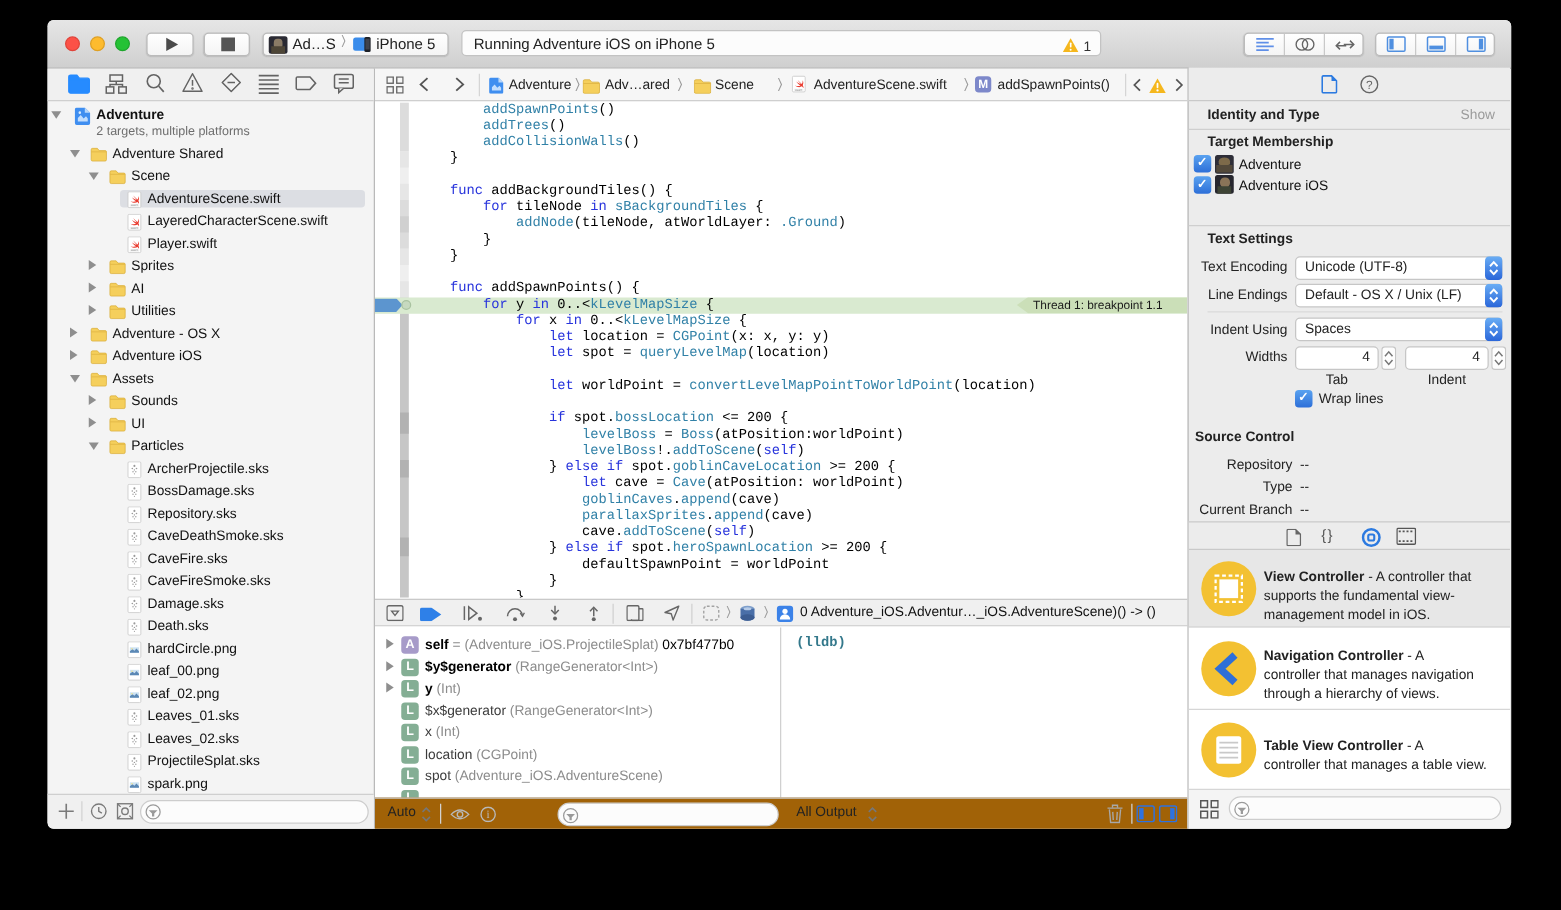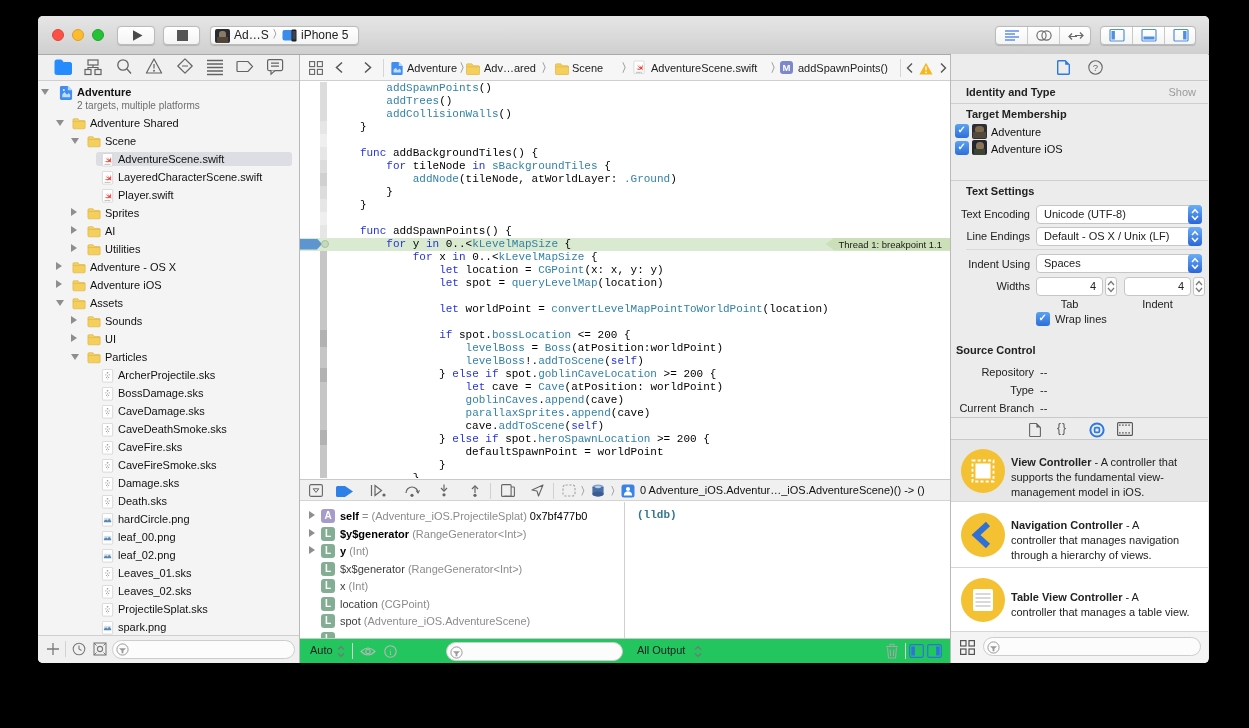--- a/index.html
+++ b/index.html
@@ -45,32 +45,32 @@
 
 .jumpbar { position:absolute; left:0; top:0; width:100%; height:26px;
   background:#f6f6f6; border-bottom:1px solid #cfcfcf; font-size:11px; color:#222; }
 .codewrap { position:absolute; left:0; top:27px; width:100%; height:396px; background:#fff; overflow:hidden; }
 .ribbon { position:absolute; left:20px; top:0; width:7px; height:100%; background:#efefef; }
 pre.code { position:absolute; left:0; top:0; font-family:"Liberation Mono",monospace;
   font-size:11px; line-height:13px; color:#000; }
 .kw { color:#2733dc; } .ty { color:#3181a7; } .nm { color:#000; } .en { color:#3181a7; }
 .bpline { position:absolute; left:0; top:155.5px; width:100%; height:13px; background:#d9ead0; }
 .bptag { position:absolute; right:0; top:0; height:13px; line-height:13.5px; background:#cbdfb8;
-  font-size:9.5px; padding:0 8px 0 13px; color:#1a1a1a;
+  font-size:9.5px; padding:0 20px 0 13px; color:#1a1a1a;
   clip-path:polygon(9px 0, 100% 0, 100% 100%, 9px 100%, 0 50%); }
 .bparrow { position:absolute; left:0; top:1px; width:22px; height:11px; background:#5c95cf; clip-path:polygon(0 0, 77% 0, 100% 50%, 77% 100%, 0 100%); }
 .bptip { position:absolute; left:21px; top:2.5px; width:8px; height:8px; border-radius:50%; background:#c6d9bf; border:1px solid #a9c2a0; }
 
 .debugbar { position:absolute; left:0; top:424px; width:100%; height:22px;
   background:#f0f0f0; border-top:1px solid #c9c9c9; border-bottom:1px solid #d4d4d4; }
 .debugmain { position:absolute; left:0; top:447px; width:100%; height:136px; background:#fff; }
 .vars { position:absolute; left:0; top:0; width:325px; height:100%; border-right:1px solid #d0d0d0; font-size:11px; }
 .console { position:absolute; left:326px; top:0; right:0; height:100%; font-family:"Liberation Mono",monospace; font-size:11px; }
 .debugbottom { position:absolute; left:0; top:583px; width:100%; height:41px;
-  background:#22c55e; border-top:1px solid #c9c9c9; }
+  background:#a16207; border-top:1px solid #c9c9c9; }
 .vrow { position:absolute; left:0; width:100%; height:18px; line-height:18px; white-space:nowrap; font-size:11px; }
 .badge { position:absolute; top:2px; width:14px; height:14px; border-radius:3px; color:#fff;
   font-size:10px; font-weight:bold; text-align:center; line-height:14px; }
 .gray { color:#8c8c8c; }
 .bc-sep { position:absolute; top:5px; color:#9a9a9a; font-size:12px; }
 .bc-fold { position:absolute; top:7px; }
 
 .rselbar { position:absolute; left:0; top:-1px; width:100%; height:27px; background:#ececec; border-bottom:1px solid #c9c9c9; }
 .rhead { font-weight:bold; font-size:11px; color:#222; }
 .sect { position:absolute; width:100%; font-size:11px; color:#222; }
@@ -148,20 +148,28 @@
       </div>
       <span style="position:absolute; left:23px; top:1px;">Ad…S</span>
       <span style="position:absolute; left:62px; top:0px; color:#9a9a9a; font-size:11px;">〉</span>
       <svg style="position:absolute; left:71px; top:2px;" width="16" height="13" viewBox="0 0 16 13">
         <rect x="0.5" y="1" width="12.5" height="10.5" rx="2" fill="#3a8ceb"></rect>
         <rect x="9.5" y="0.5" width="5" height="12" rx="1.2" fill="#1c1f26"></rect>
         <rect x="10.3" y="2" width="3.4" height="8.6" fill="#3f434d"></rect>
       </svg>
       <span style="position:absolute; left:90px; top:1px;">iPhone 5</span>
     </div>
+    <div class="statusfield">Running Adventure iOS on iPhone 5
+      <svg style="position:absolute; right:17px; top:4.5px;" width="13" height="12" viewBox="0 0 13 12">
+          <path d="M6.5 0.5 L12.7 11.5 L0.3 11.5 Z" fill="#f5b71d"></path>
+          <rect x="5.9" y="4" width="1.3" height="4" rx="0.6" fill="#fff"></rect>
+          <circle cx="6.5" cy="9.7" r="0.8" fill="#fff"></circle>
+        </svg>
+      <span style="position:absolute; right:7px; top:3px; font-size:11px; color:#333;">1</span>
+    </div>
     <div class="btn" style="left:957px; width:96px;">
       <div class="seg" style="left:0; width:32px;">
         <svg width="32" height="17" viewBox="0 0 32 17">
           <g stroke="#5f8fe8" stroke-width="1.4">
           <line x1="9" y1="4" x2="23" y2="4"></line>
               <line x1="9" y1="7" x2="19" y2="7"></line>
           <line x1="9" y1="10" x2="23" y2="10"></line>
               <line x1="9" y1="13" x2="19" y2="13"></line>
             </g>
         </svg>
@@ -367,21 +375,21 @@
         <div class="trow l3 sk" style="top:302px;text-decoration:underline;">
             <svg class="ticon" width="14" height="15" viewBox="0 0 14 15">
               <use href="#ic-sks"></use>
             </svg>
             <span class="lbl">BossDamage.sks</span>
           </div>
         <div class="trow l3 sk" style="top:320px;">
             <svg class="ticon" width="14" height="15" viewBox="0 0 14 15">
               <use href="#ic-sks"></use>
             </svg>
-            <span class="lbl">CaveDamage.sks</span>
+            <span class="lbl">Repository.sks</span>
           </div>
         <div class="trow l3 sk" style="top:338px;">
             <svg class="ticon" width="14" height="15" viewBox="0 0 14 15">
               <use href="#ic-sks"></use>
             </svg>
             <span class="lbl">CaveDeathSmoke.sks</span>
           </div>
         <div class="trow l3 sk" style="top:356px;">
             <svg class="ticon" width="14" height="15" viewBox="0 0 14 15">
               <use href="#ic-sks"></use>

